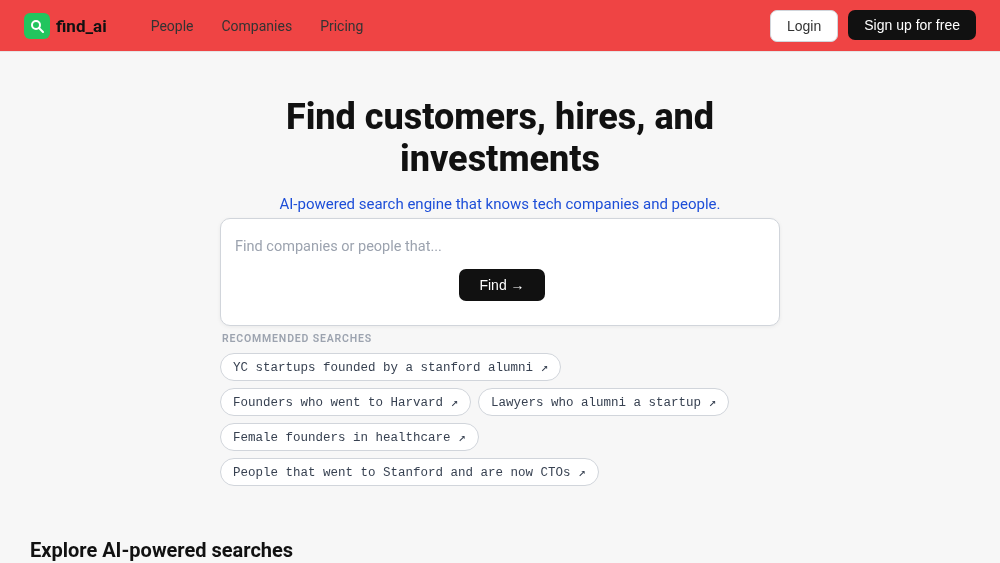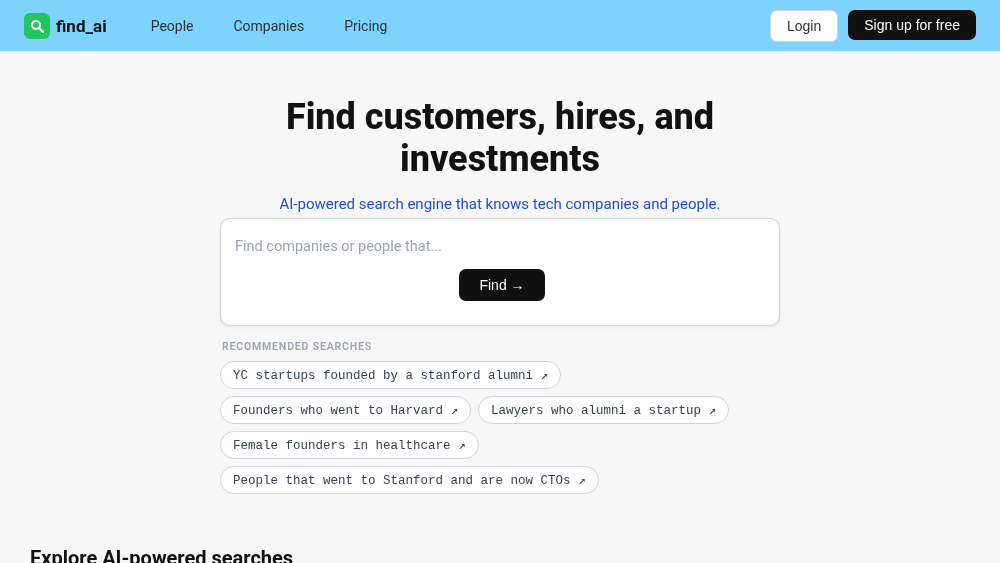--- a/index.html
+++ b/index.html
@@ -7,21 +7,21 @@
       font-family: -apple-system, BlinkMacSystemFont, 'Segoe UI', Roboto, sans-serif;
       background: #f7f7f7;
       color: #1a1a1a;
       width: 1000px;
       height: 563px;
       overflow: hidden;
     }
 
     
     nav {
-      background: #7dd3fc;
+      background: #ef4444;
       border-bottom: 1px solid #e5e5e5;
       display: flex;
       align-items: center;
       padding: 0 24px;
       height: 52px;
     }
     .nav-logo {
       display: flex;
       align-items: center;
       gap: 6px;
@@ -37,21 +37,21 @@
       border-radius: 6px;
       display: flex;
       align-items: center;
       justify-content: center;
       color: #fff;
       font-size: 13px;
       font-weight: 700;
     }
     .nav-links {
       display: flex;
-      gap: 16px;
+      gap: 4px;
       flex: 1;
     }
     .nav-link {
       padding: 6px 12px;
       font-size: 14px;
       color: #333;
       cursor: pointer;
       border-radius: 6px;
       text-decoration: none;
     }
@@ -138,21 +138,21 @@
       cursor: pointer;
       display: flex;
       align-items: center;
       gap: 6px;
       font-weight: 500;
     }
 
     
     .recommended {
       max-width: 560px;
-      margin: 14px auto 0;
+      margin: 6px auto 0;
       text-align: left;
     }
     .recommended-label {
       font-size: 10.5px;
       letter-spacing: 0.08em;
       color: #9ca3af;
       text-transform: uppercase;
       font-weight: 600;
       margin-bottom: 8px;
       padding-left: 2px;

